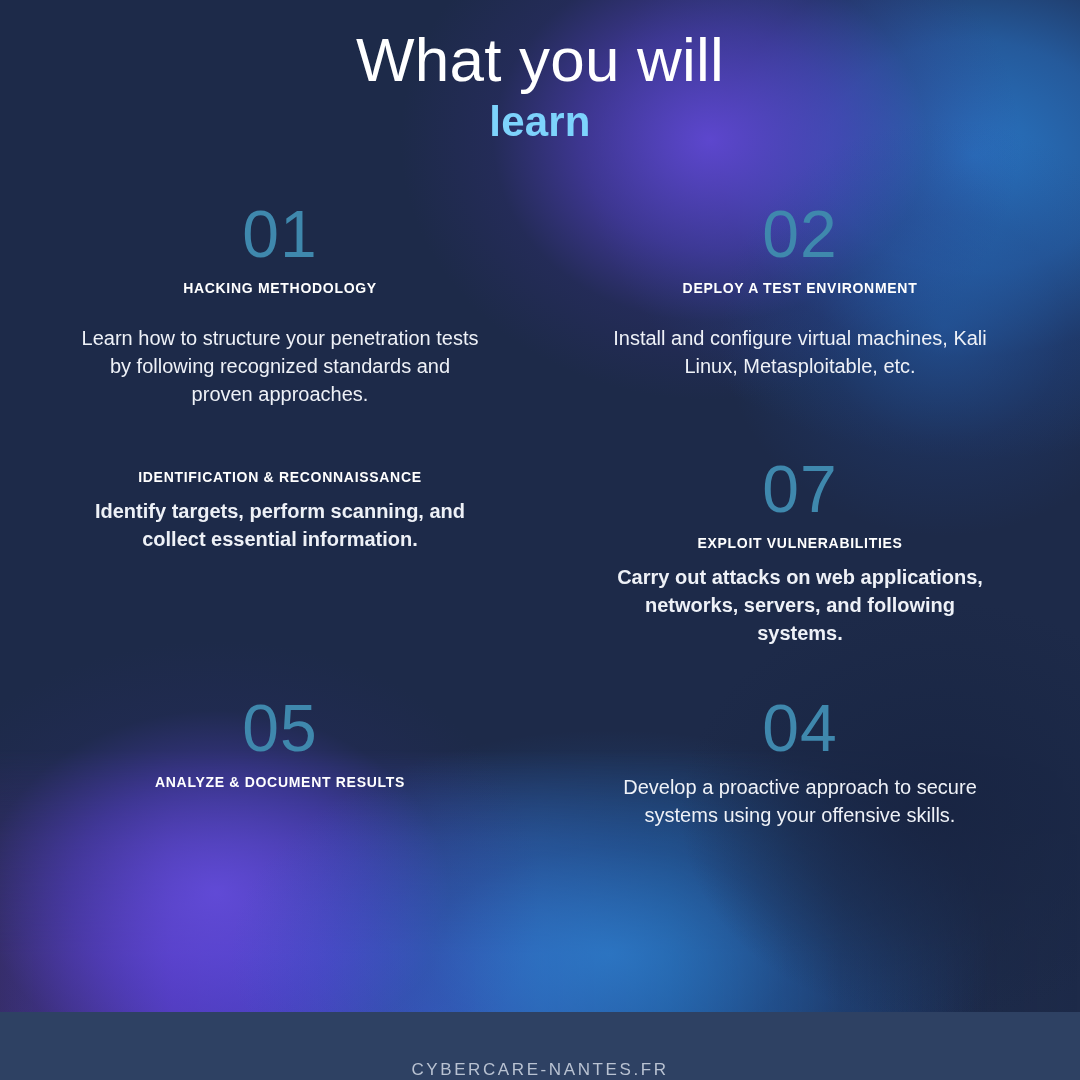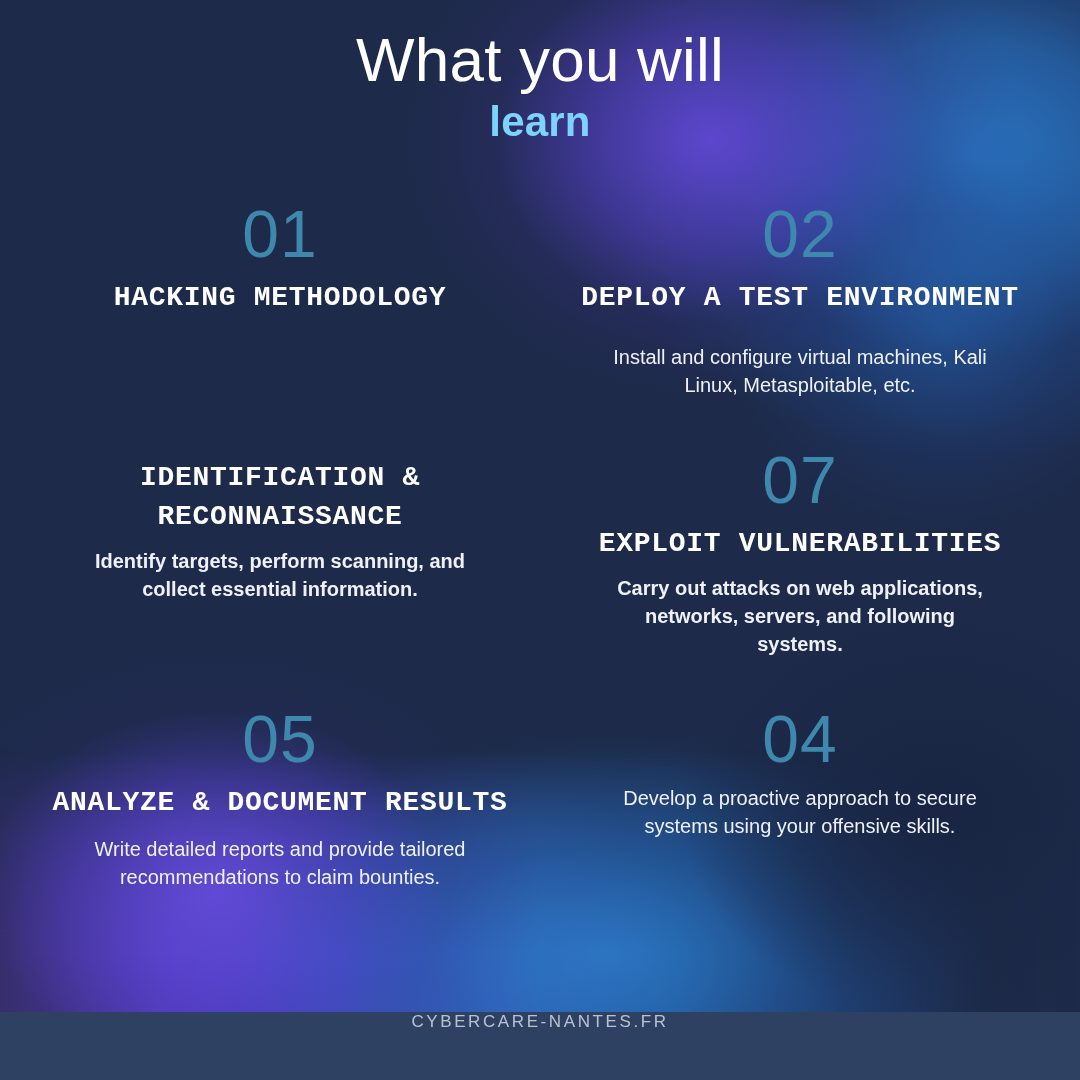--- a/index.html
+++ b/index.html
@@ -133,27 +133,26 @@
 
   .cell-number {
     font-size:66px;
     font-weight:300;
     color:#3f88ad;
     line-height:1.0;
     letter-spacing:1px;
   }
   .cell-heading {
     margin-top:12px;
-    font-size:28px;
+    font-size:14px;
     font-weight:700;
     color:#ffffff;
     letter-spacing:0.7px;
     line-height:1.38;
     text-transform:uppercase;
-    font-family:Liberation Mono, monospace;
   }
   .cell-body {
     margin-top:16px;
     font-size:20px;
     font-weight:400;
     color:#eef1f7;
     line-height:1.4;
     max-width:400px;
     margin-left:auto;
     margin-right:auto;
@@ -165,21 +164,21 @@
   .cell.r3 .cell-body { margin-top:12px; }
 
   
   .footer {
     position:absolute;
     left:0; bottom:0;
     width:1080px; height:68px;
     background:#2e4163;
     z-index:10;
     display:flex;
-    align-items:flex-start;
+    align-items:flex-end;
     justify-content:center;
   }
   .footer-text {
     font-size:17px;
     font-weight:400;
     color:#b9c2d2;
     letter-spacing:2.6px;
   }
 </style>
 </head>
@@ -200,20 +199,21 @@
     <div class="title-block">
       <div class="title-line1">What you will</div>
       <div class="title-line2">learn</div>
     </div>
 
     <div class="grid">
 
       <div class="cell r1">
         <div class="cell-number">01</div>
         <div class="cell-heading">HACKING METHODOLOGY</div>
+        <div class="cell-body">Learn how to structure your penetration tests by following recognized standards and proven approaches.</div>
       </div>
 
       <div class="cell r1">
         <div class="cell-number">02</div>
         <div class="cell-heading">DEPLOY A TEST ENVIRONMENT</div>
         <div class="cell-body">Install and configure virtual machines, Kali Linux, Metasploitable, etc.</div>
       </div>
 
       <div class="cell r2">
         <div class="cell-heading">IDENTIFICATION &amp; RECONNAISSANCE</div>
@@ -222,21 +222,20 @@
 
       <div class="cell r2">
         <div class="cell-number">07</div>
         <div class="cell-heading">EXPLOIT VULNERABILITIES</div>
         <div class="cell-body">Carry out attacks on web applications, networks, servers, and following systems.</div>
       </div>
 
       <div class="cell r3">
         <div class="cell-number">05</div>
         <div class="cell-heading">ANALYZE &amp; DOCUMENT RESULTS</div>
-        <div class="cell-body">Write detailed reports and provide tailored recommendations to claim bounties.</div>
       </div>
 
       <div class="cell r3">
         <div class="cell-number">04</div>
         <div class="cell-body">Develop a proactive approach to secure systems using your offensive skills.</div>
       </div>
 
     </div>
   </div>
 

